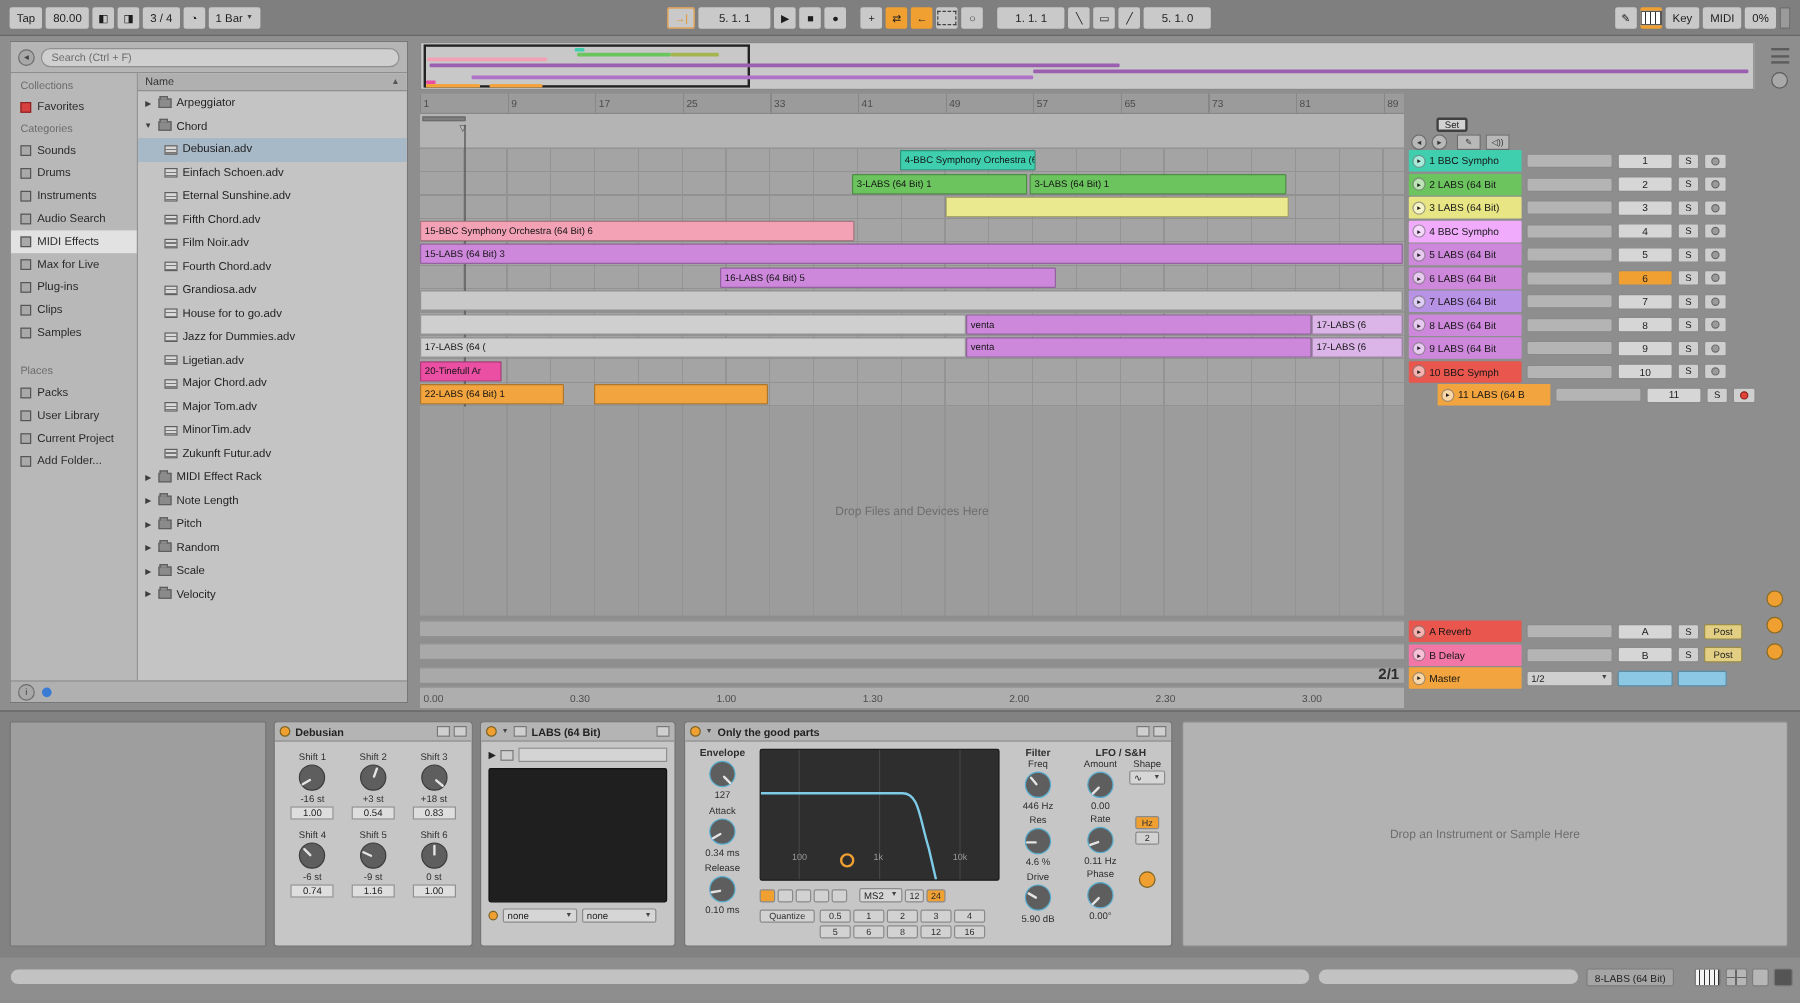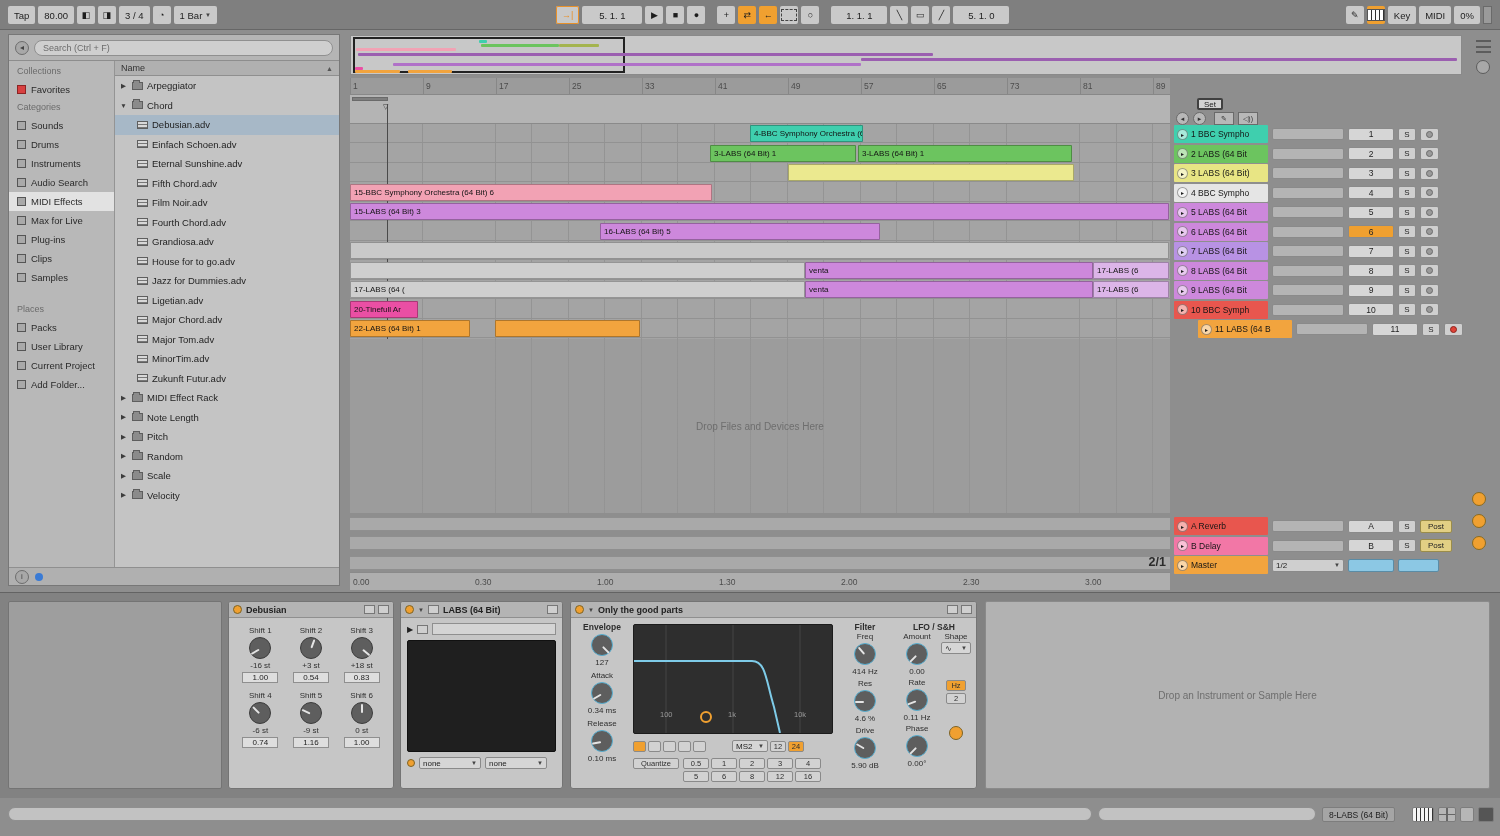--- a/index.html
+++ b/index.html
@@ -525,21 +525,21 @@
         <span class="t-label">3 LABS (64 Bit)</span>
       </div>
     <div class="t-meter"></div>
     <div class="t-num">3</div>
     <div class="t-solo">S</div>
     <div class="t-rec">
         <span class="recdot"></span>
       </div>
   </div>
   <div class="t-row" style="top:88.5px">
-    <div class="t-name" style="background: #e5e5e5;">
+    <div class="t-name" style="background: #f0abfc;">
         <span class="t-act">▸</span>
         <span class="t-label">4 BBC Sympho</span>
       </div>
     <div class="t-meter"></div>
     <div class="t-num">4</div>
     <div class="t-solo">S</div>
     <div class="t-rec">
         <span class="recdot"></span>
       </div>
   </div>
@@ -808,21 +808,21 @@
       <span style="left:94px">1k</span>
       <span style="left:160px">10k</span>
     </div>
 
     <div class="afsec" style="left:62px;top:138px;width:200px;display:flex;gap:2px;align-items:center">
       <span class="shapebtn on"></span>
       <span class="shapebtn"></span>
       <span class="shapebtn"></span>
       <span class="shapebtn"></span>
       <span class="shapebtn"></span>
-      <span class="dd" style="width:36px;margin-left:24px">
+      <span class="dd" style="width:36px;margin-left:8px">
           <span>MS2</span>
           <span class="fold">▼</span>
         </span>
       <span class="bb">12</span>
       <span class="bb on">24</span>
     </div>
 
     <div class="afsec" style="left:62px;top:156px;width:200px;display:flex;gap:4px">
       <span class="bb" style="width:46px">Quantize</span>
       <span style="display:grid;grid-template-columns:repeat(5,26px);grid-gap:2px">
@@ -838,21 +838,21 @@
         <span class="bb">16</span>
       </span>
     </div>
 
     <div class="afsec" style="left:268px;top:20px;width:52px;text-align:center">
       <div class="afhdr">Filter</div>
       <div>Freq</div>
       <div class="knob c">
           <i class="kp" style="transform:rotate(-40deg)"></i>
         </div>
-      <div>414 Hz</div>
+      <div>446 Hz</div>
       <div style="margin-top:3px">Res</div>
       <div class="knob c">
           <i class="kp" style="transform:rotate(-90deg)"></i>
         </div>
       <div>4.6 %</div>
       <div style="margin-top:3px">Drive</div>
       <div class="knob c">
           <i class="kp" style="transform:rotate(-60deg)"></i>
         </div>
       <div>5.90 dB</div>

